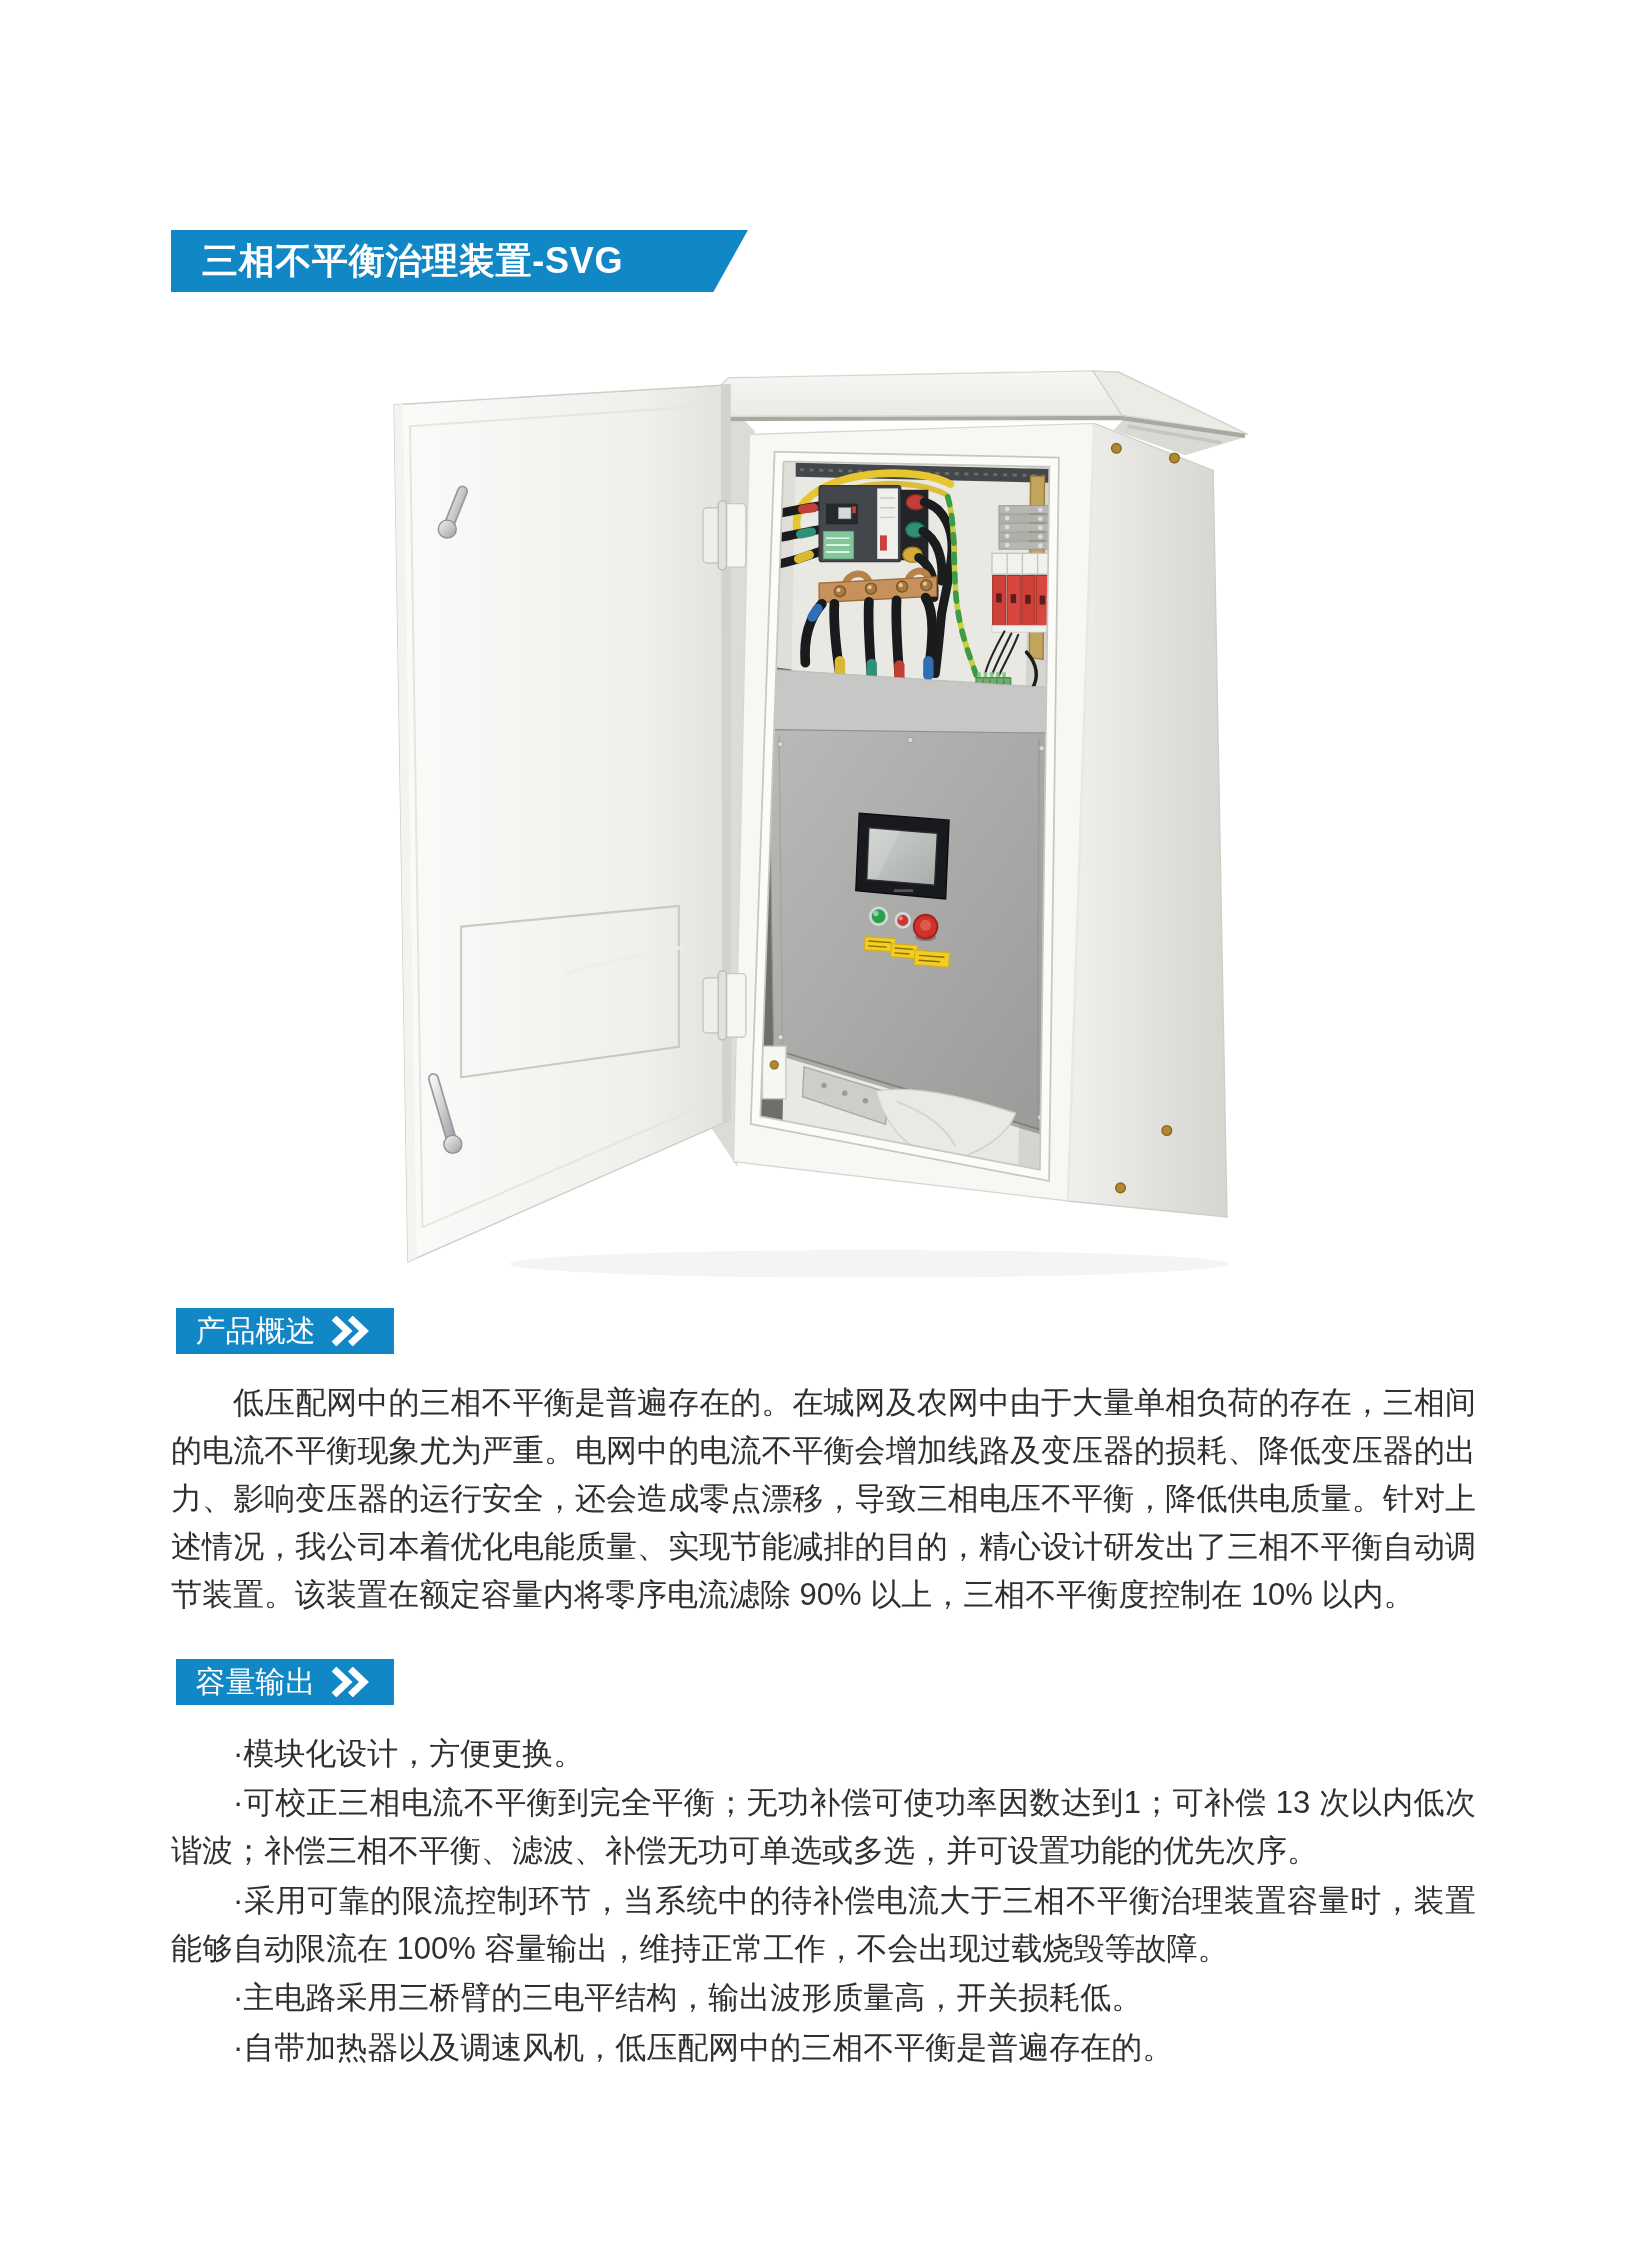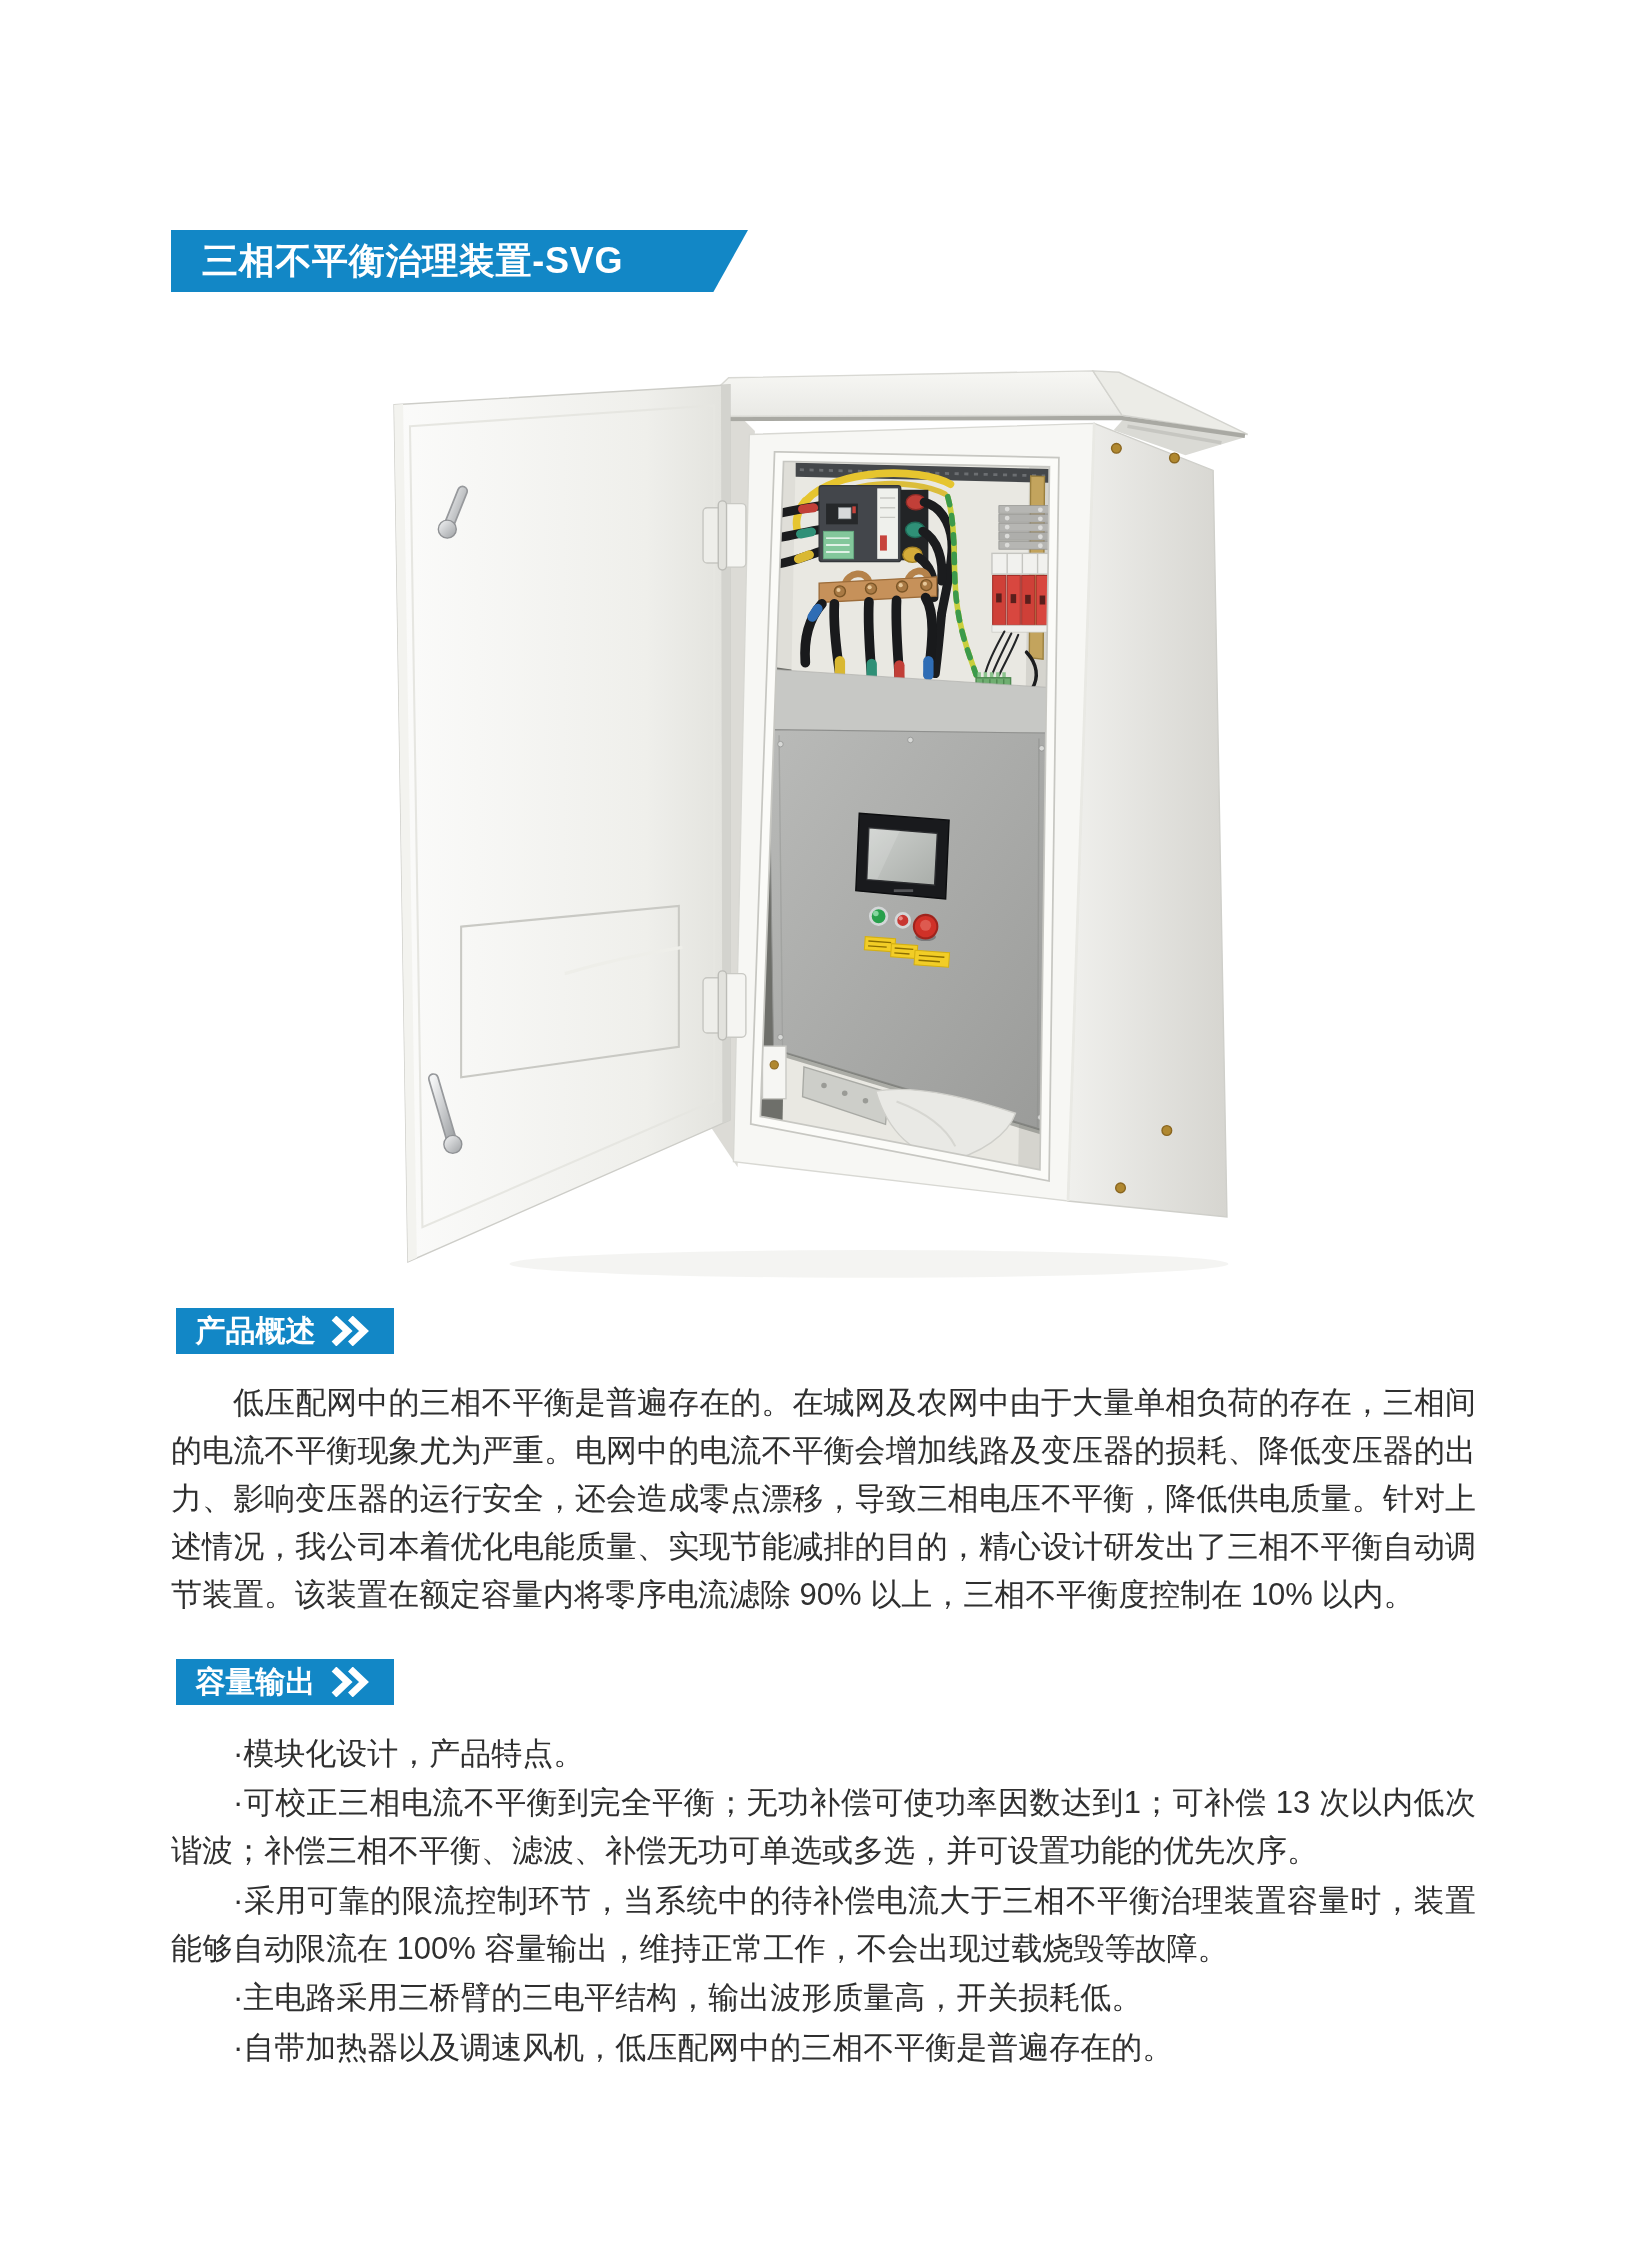--- a/index.html
+++ b/index.html
@@ -11,21 +11,21 @@
     font-family:"Liberation Sans","DejaVu Sans",sans-serif;color:var(--text);overflow:hidden;
   }
   .banner{
     position:absolute;left:171px;top:230px;width:577px;height:62px;
     background:var(--accent);clip-path:polygon(0 0,100% 0,94% 100%,0 100%);
     color:var(--banner_text);font-size:36px;font-weight:bold;line-height:62px;
     padding-left:31px;box-sizing:border-box;letter-spacing:0.7px;
   }
   .sec-header{
     position:absolute;left:176px;width:218px;height:46px;background:var(--accent);
-    color:#fff;font-size:30px;font-weight:bold;display:flex;align-items:center;
+    color:#fff;font-size:30px;font-weight:normal;display:flex;align-items:center;
     padding-left:19.4px;box-sizing:border-box;gap:14px;
   }
   .sec-header .chev{flex:0 0 auto;display:block;}
   .body-text{
     position:absolute;left:171px;width:1305px;font-size:31px;line-height:48px;
     text-align:justify;color:var(--text);
   }
   .para{margin:0;text-indent:2em;}
   .feature{margin:0 0 1.4px 0;text-indent:2em;}
   figure.cabinet{position:absolute;left:392px;top:365px;width:864px;height:920px;margin:0;}
@@ -362,21 +362,21 @@
 
   <div class="sec-header" style="top:1659px">
     <span>容量输出</span>
     <svg class="chev" width="40" height="30" viewBox="0 0 58 44">
       <path d="M7,3 L27,22 L7,41" stroke="#ffffff" stroke-width="10" fill="none"></path>
       <path d="M31,3 L51,22 L31,41" stroke="#ffffff" stroke-width="10" fill="none"></path>
     </svg>
   </div>
   <div class="body-text" style="top:1730px">
 
-  <p class="feature">·模块化设计，产品特点。</p>
+  <p class="feature">·模块化设计，方便更换。</p>
       <p class="feature">·可校正三相电流不平衡到完全平衡；无功补偿可使功率因数达到1；可补偿 13 次以内低次谐波；补偿三相不平衡、滤波、补偿无功可单选或多选，并可设置功能的优先次序。</p>
       <p class="feature">·采用可靠的限流控制环节，当系统中的待补偿电流大于三相不平衡治理装置容量时，装置能够自动限流在 100% 容量输出，维持正常工作，不会出现过载烧毁等故障。</p>
       <p class="feature">·主电路采用三桥臂的三电平结构，输出波形质量高，开关损耗低。</p>
       <p class="feature">·自带加热器以及调速风机，低压配网中的三相不平衡是普遍存在的。</p>
     </div>
 
 </div>
 
 
 </body></html>

